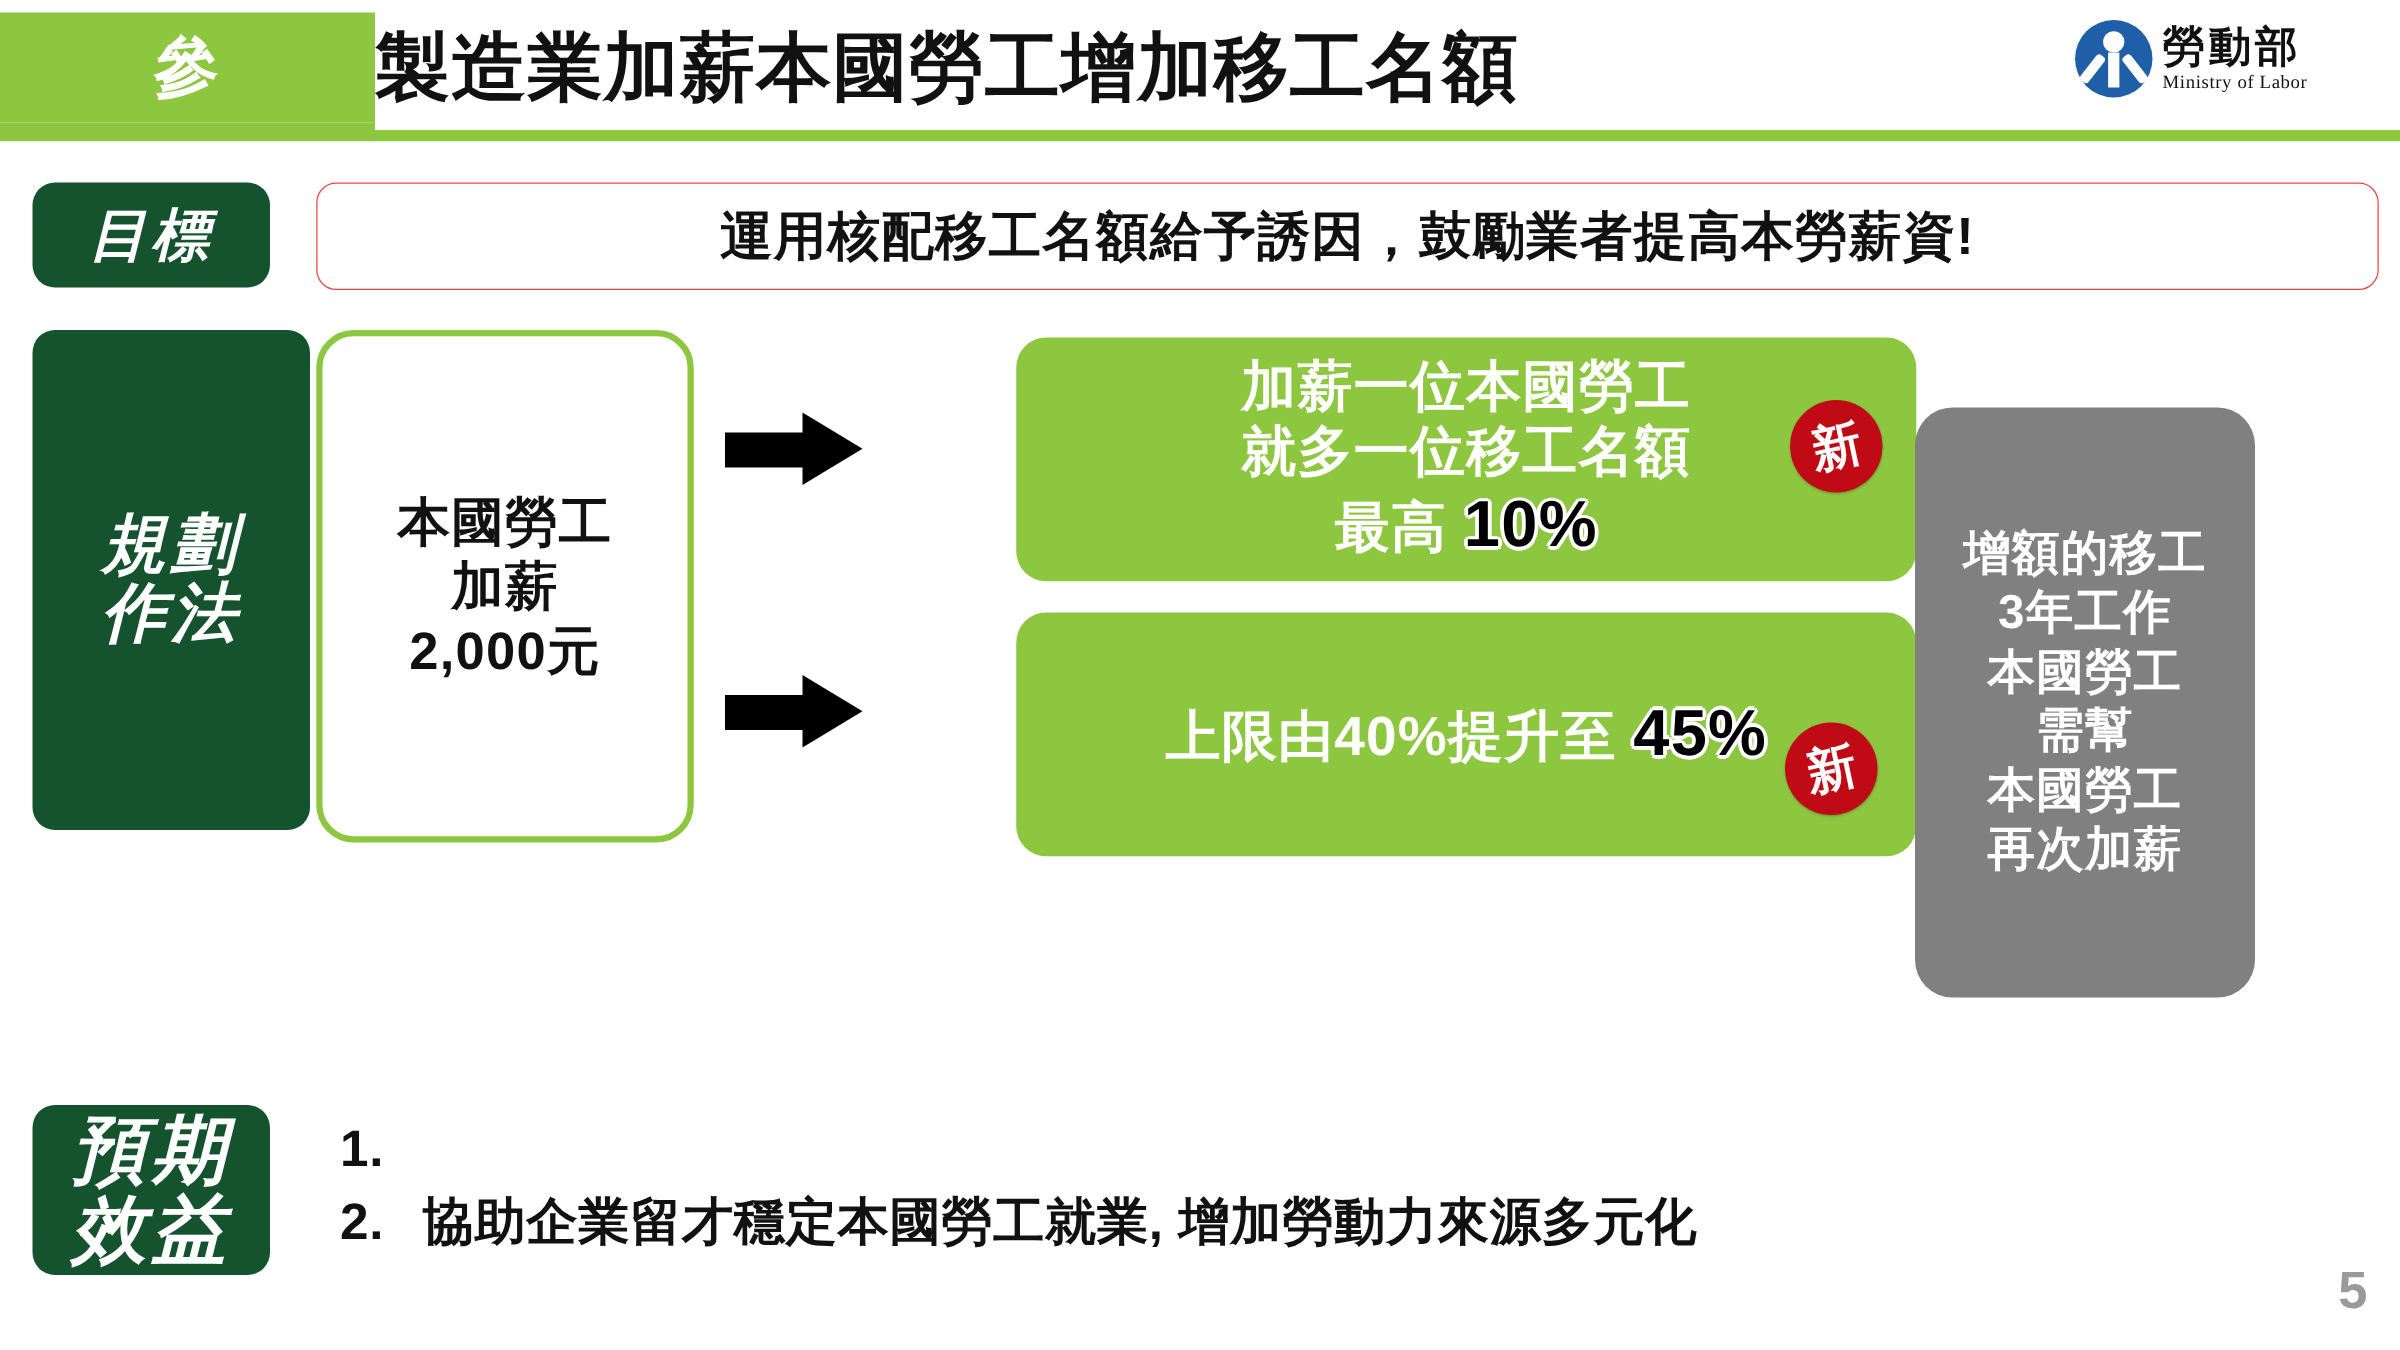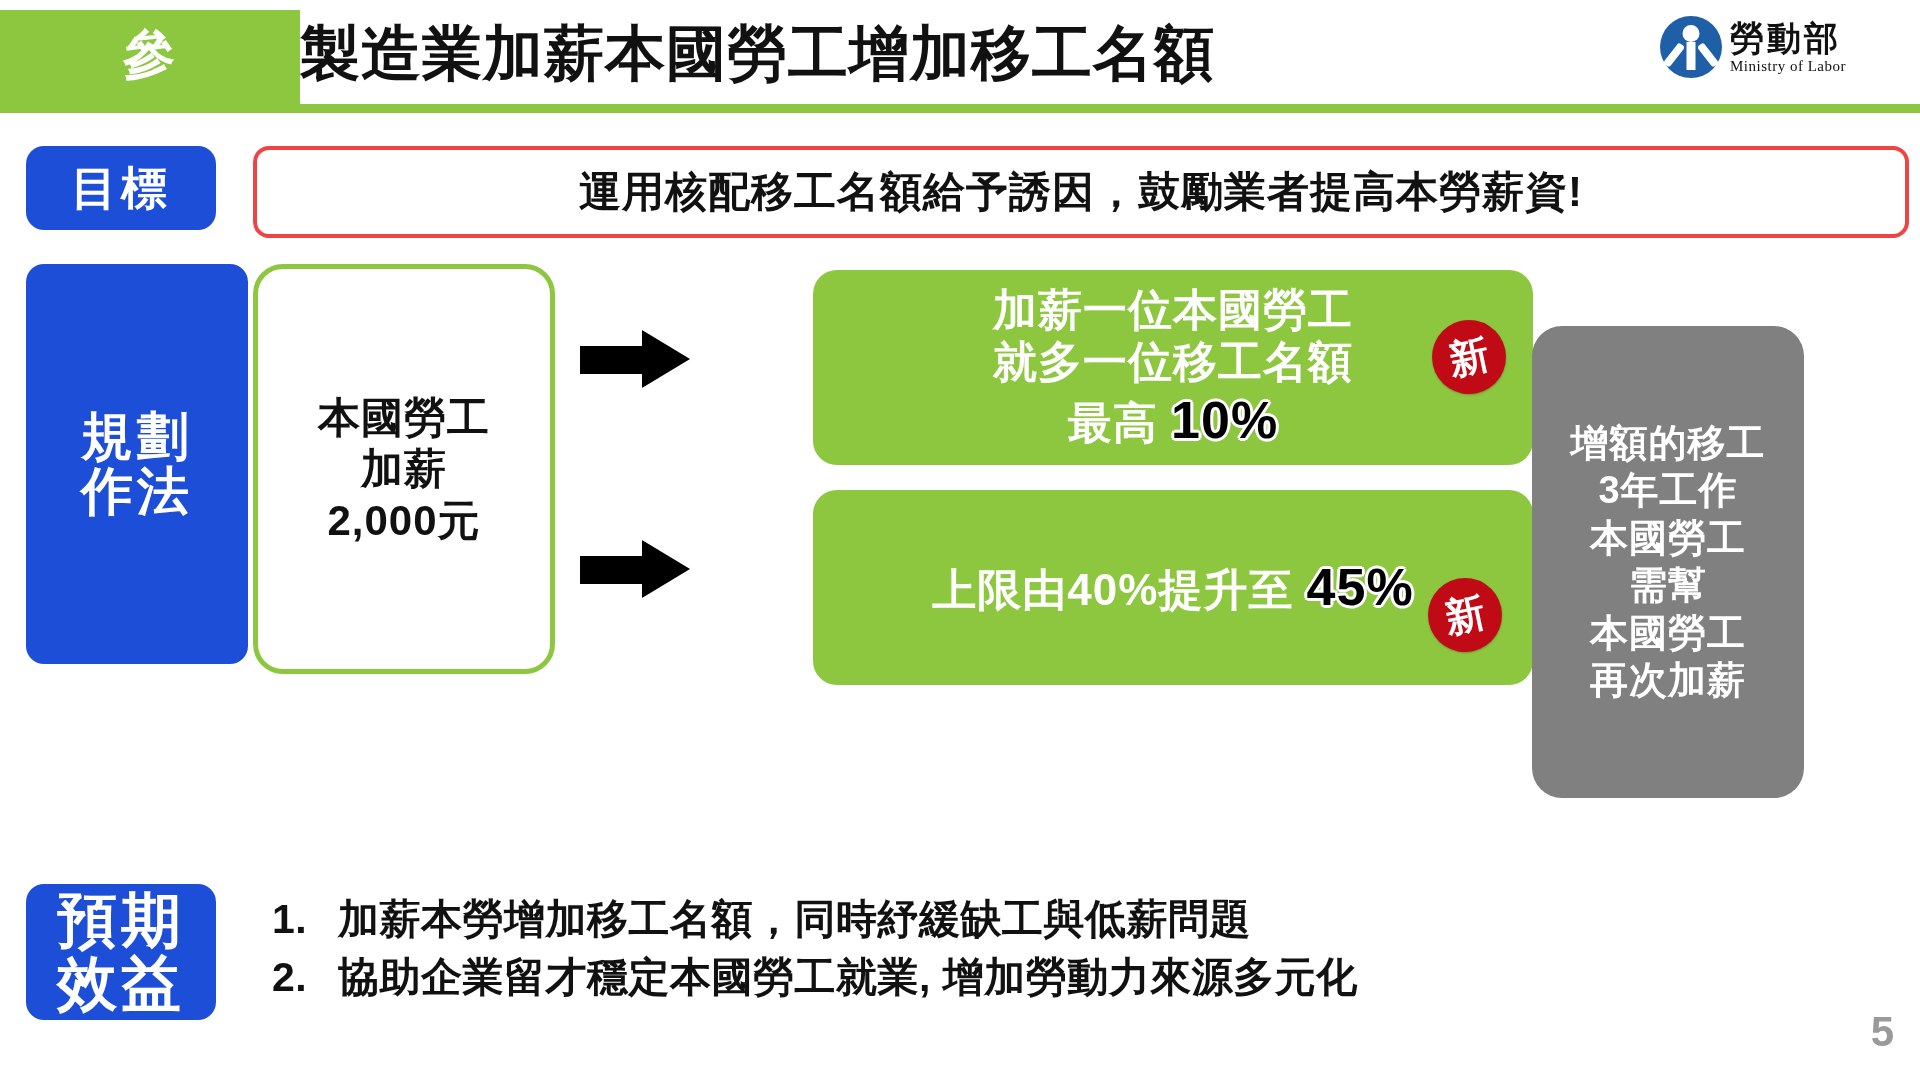--- a/index.html
+++ b/index.html
@@ -51,30 +51,30 @@
       background:#fff;transform:rotate(38deg);border-radius:3px;}
   .logo-mark .armR{position:absolute;right:10px;top:26px;width:8px;height:26px;
       background:#fff;transform:rotate(-38deg);border-radius:3px;}
   .logo-txt{display:flex;flex-direction:column;line-height:1;}
   .logo-cn{font-size:34px;font-weight:bold;color:#111;letter-spacing:3px;}
   .logo-en{font-size:15px;font-weight:normal;color:#111;letter-spacing:.5px;
            margin-top:4px;font-family:"Liberation Serif","DejaVu Serif",serif;}
 
   
   .pill{
-    position:absolute;background:#1d4ed8;border-radius:18px;
+    position:absolute;background:#14532d;border-radius:18px;
     display:flex;align-items:center;justify-content:center;
-    color:#ffffff;font-weight:bold;text-align:right;line-height:1.05;
+    color:#ffffff;font-weight:bold;text-align:right;line-height:1.05;font-style:italic;
   }
 
   
   .goal-pill{left:26px;top:146px;width:190px;height:84px;font-size:46px;letter-spacing:4px;}
   .goal-box{
     position:absolute;left:253px;top:146px;width:1648px;height:84px;
-    border:4px solid #ef4444;border-radius:16px;background:#fff;
+    border:1px solid #ef4444;border-radius:16px;background:#fff;
     display:flex;align-items:center;justify-content:center;
   }
   .goal-box span{font-size:42px;font-weight:bold;color:#111;letter-spacing:1px;}
 
   
   .plan-pill{left:26px;top:264px;width:222px;height:400px;
              font-size:52px;letter-spacing:4px;flex-direction:column;}
   .plan-pill span{display:block;}
 
   .white-card{
@@ -213,21 +213,20 @@
     <div class="ln">再次加薪</div>
   </div>
 
   <div class="pill ben-pill">
     <span>預期</span>
     <span>效益</span>
   </div>
   <div class="ben-list">
     <div class="ben-item">
       <span class="ben-num">1.</span>
-      <span>加薪本勞增加移工名額，同時紓緩缺工與低薪問題</span>
     </div>
     <div class="ben-item">
       <span class="ben-num">2.</span>
       <span>協助企業留才穩定本國勞工就業, 增加勞動力來源多元化</span>
     </div>
   </div>
 
   <div class="pageno">5</div>
 </div>
 

